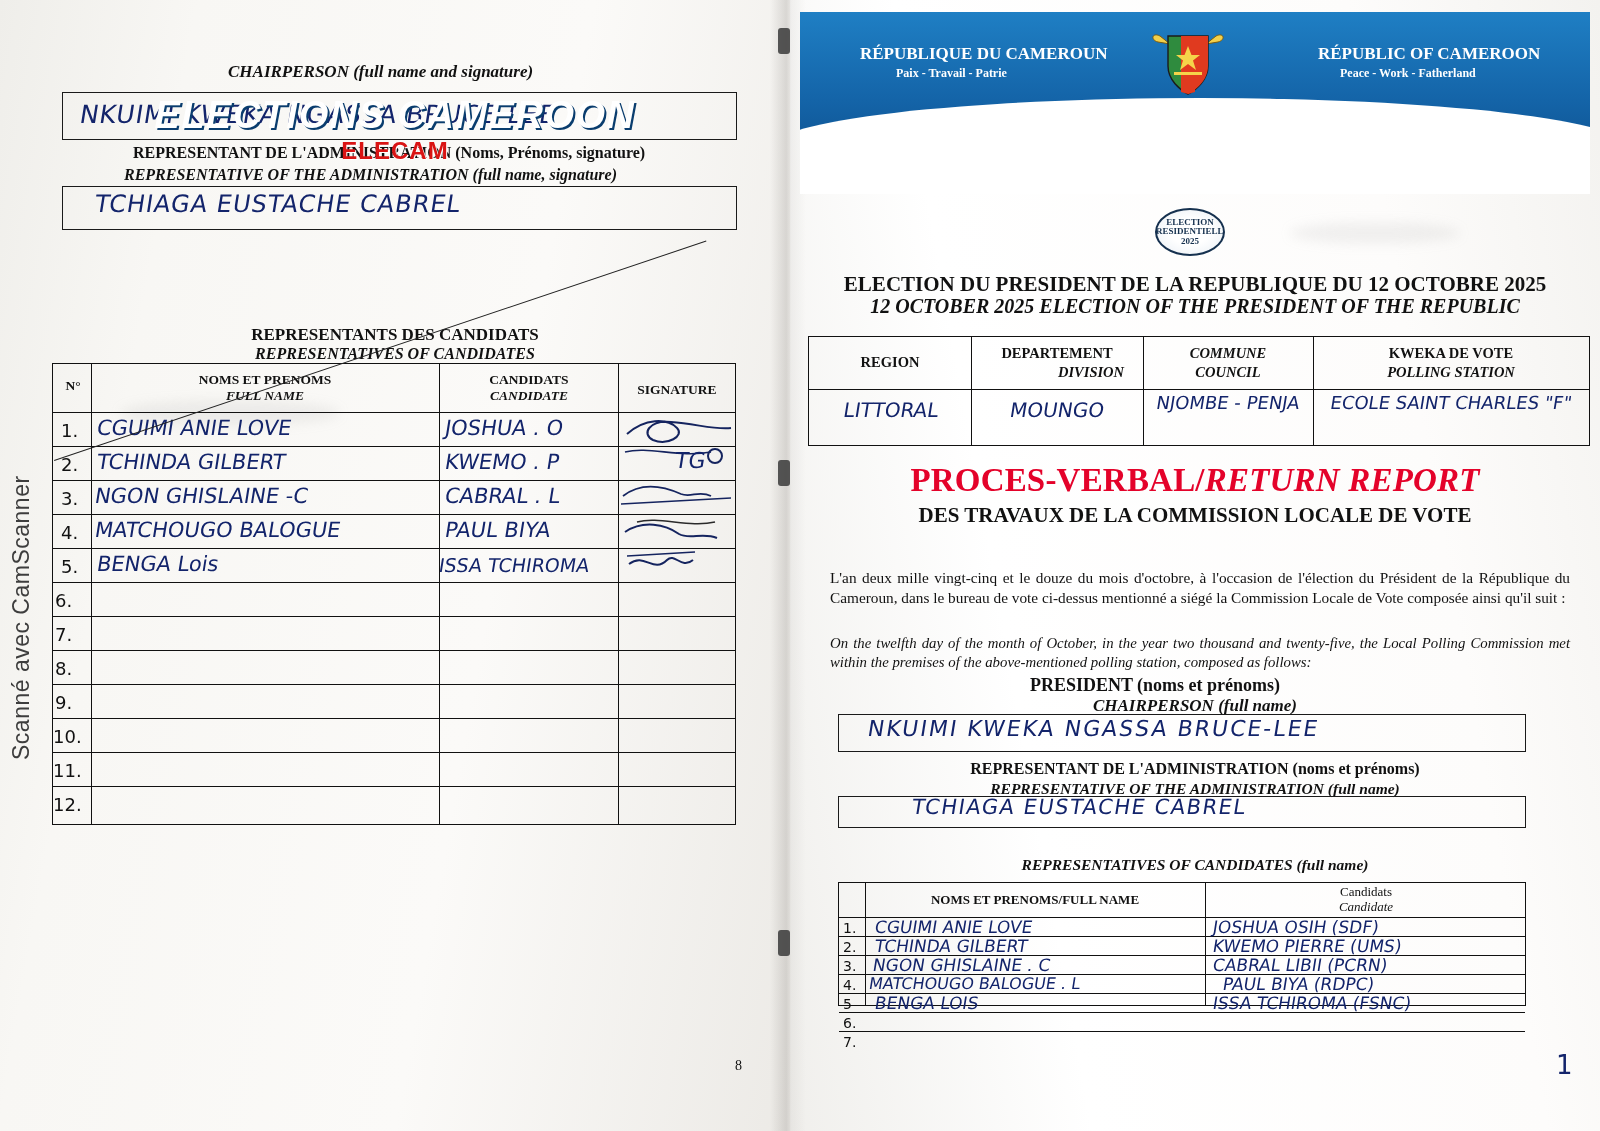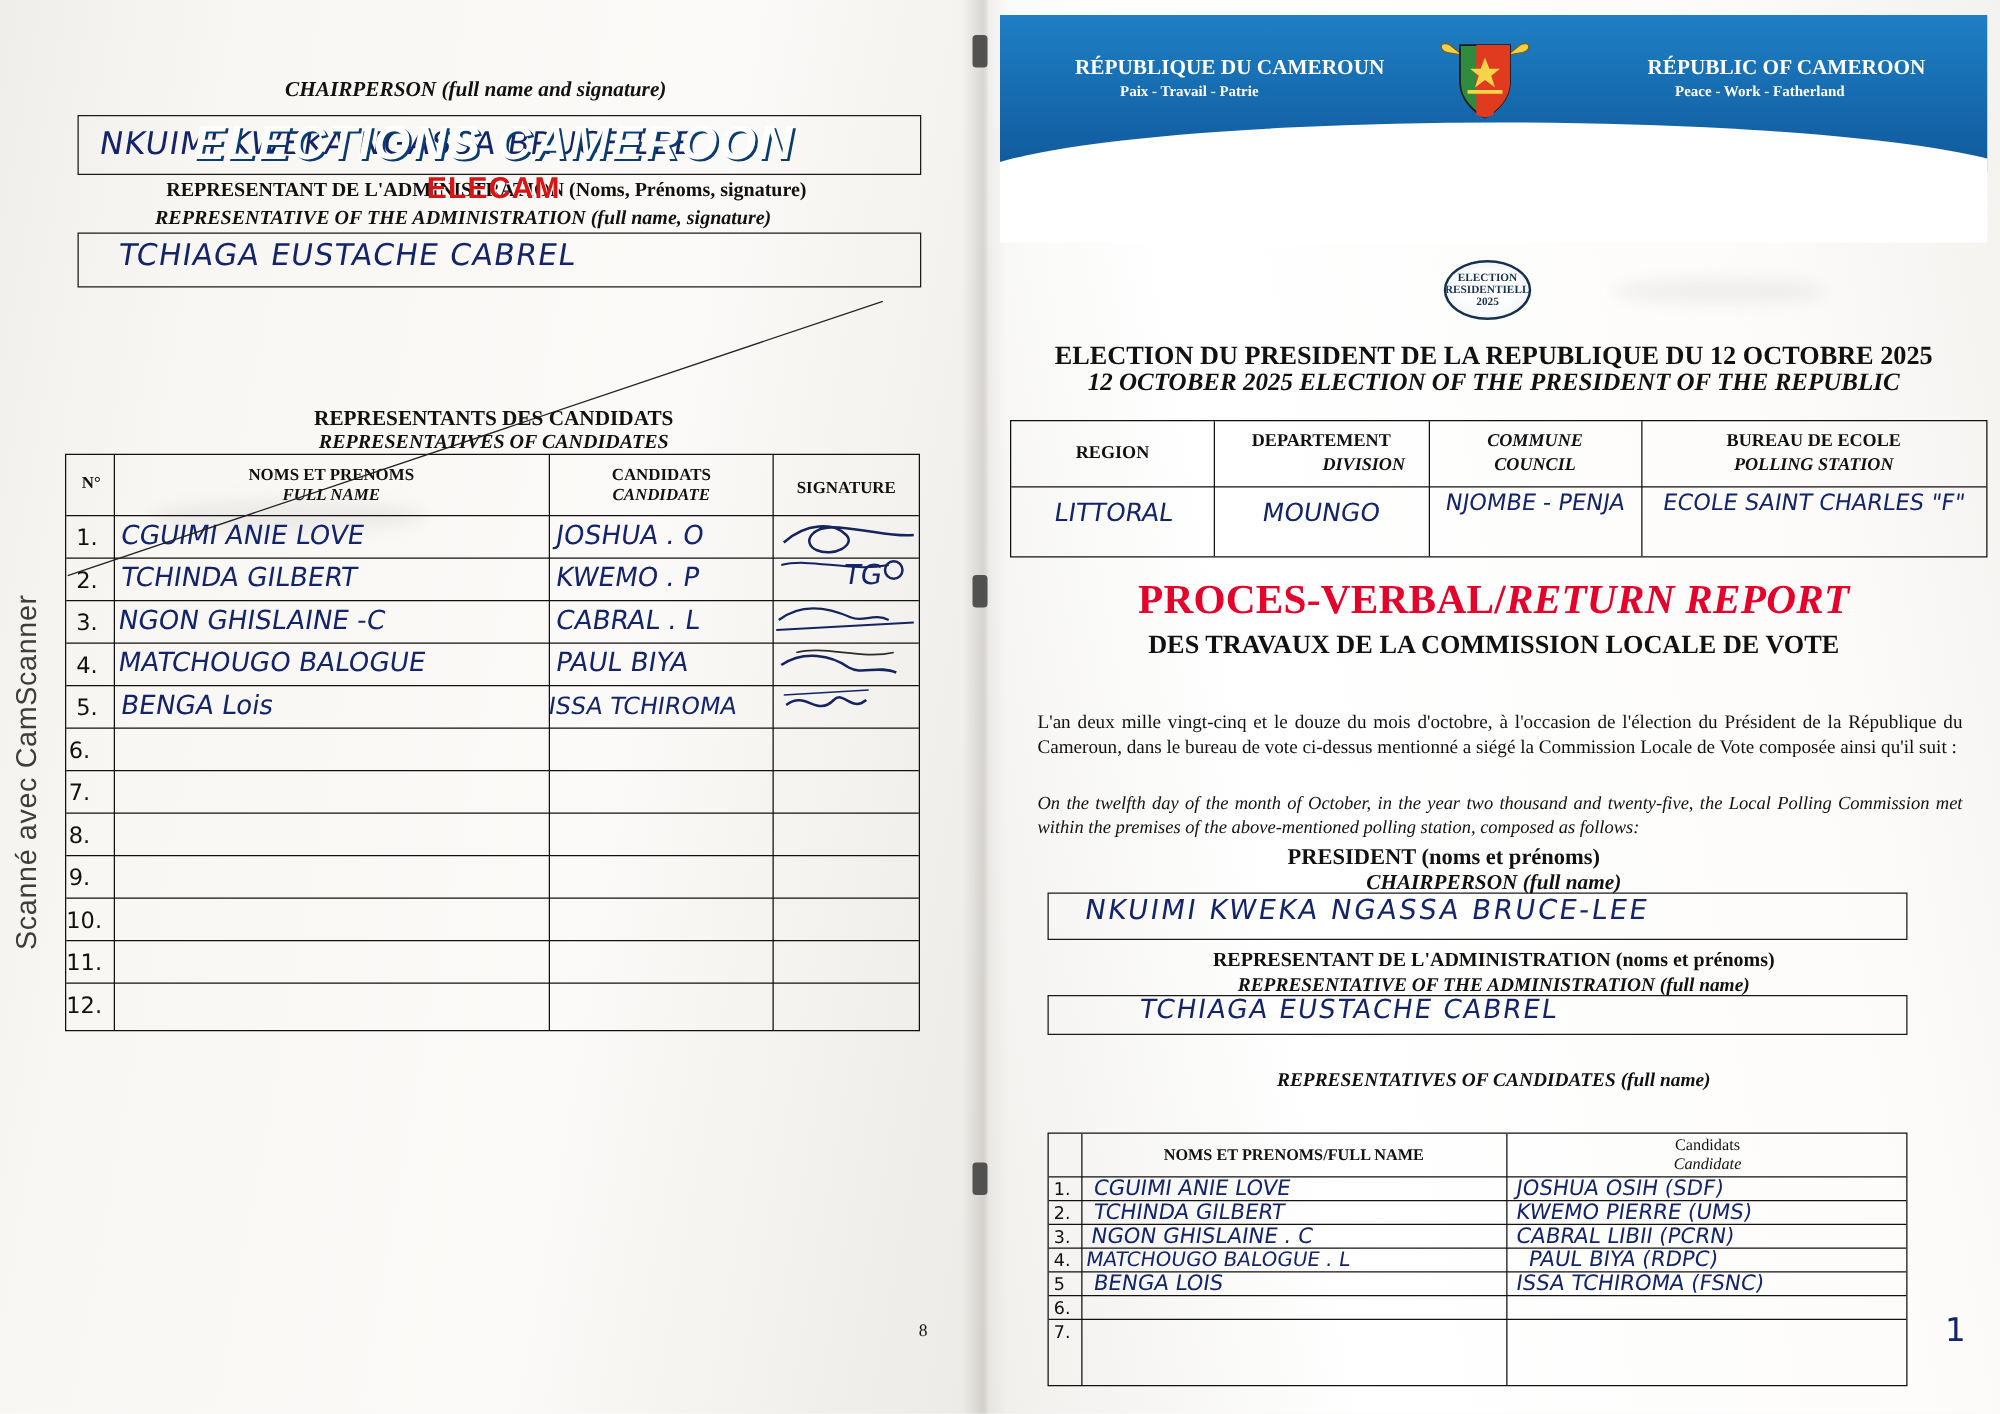--- a/index.html
+++ b/index.html
@@ -230,21 +230,21 @@
   #r-adm1 { left: 800px; top: 760px; width: 790px; font-size: 16px; }
   #r-adm2 { left: 800px; top: 780px; width: 790px; font-size: 15.5px; }
   #r-adm-box { left: 838px; top: 796px; width: 688px; height: 32px; }
   #r-adm-val { left: 912px; top: 795px; font-size: 21px; letter-spacing: 1.5px; }
 
   #r-reps1 { left: 800px; top: 836px; width: 790px; font-size: 16px; }
   #r-reps2 { left: 800px; top: 856px; width: 790px; font-size: 15.5px; }
 
   #right-table {
     position: absolute;
-    left: 838px; top: 906px; width: 688px; height: 203px;
+    left: 838px; top: 882px; width: 688px; height: 124px;
     border: 1.6px solid #111; box-sizing: border-box;
   }
   #right-table .v { position: absolute; top: 0; bottom: 0; border-left: 1.3px solid #111; }
   #right-table .h { position: absolute; left: 0; right: 0; border-top: 1.2px solid #111; }
   .rtb-head { position: absolute; text-align: center; font-size: 13px; line-height: 1.15; }
   .rtb-num { position: absolute; font-family: "DejaVu Sans", sans-serif; font-size: 14px; }
   .rtb-hand {
     position: absolute;
     font-family: "DejaVu Sans", sans-serif;
     color: #13246b; font-size: 17px;
@@ -390,21 +390,21 @@
     <div class="v" style="left:162px"></div>
     <div class="v" style="left:334px"></div>
     <div class="v" style="left:504px"></div>
     <div class="h" style="top:52px"></div>
 
     <div class="rt-head b" style="left:2px;   top:17px; width:158px;">REGION</div>
     <div class="rt-head b" style="left:164px; top:8px;  width:168px;">DEPARTEMENT</div>
     <div class="rt-head b i" style="left:164px; top:27px; width:168px;padding-left:34px;">DIVISION</div>
     <div class="rt-head b i" style="left:336px; top:8px;  width:166px;">COMMUNE</div>
     <div class="rt-head b i" style="left:336px; top:27px; width:166px;">COUNCIL</div>
-    <div class="rt-head b" style="left:506px; top:8px;  width:272px;">BUREAU DE ECOLE</div>
+    <div class="rt-head b" style="left:506px; top:8px;  width:272px;">KWEKA DE VOTE</div>
     <div class="rt-head b i" style="left:506px; top:27px; width:272px;">POLLING STATION</div>
 
     <div class="rt-val" style="left:4px;   top:62px; width:156px;">LITTORAL</div>
     <div class="rt-val" style="left:164px; top:62px; width:168px;">MOUNGO</div>
     <div class="rt-val" style="left:336px; top:56px; width:166px; font-size:18px;">NJOMBE - PENJA</div>
     <div class="rt-val" style="left:506px; top:56px; width:272px; font-size:18px;">ECOLE SAINT CHARLES "F"</div>
   </div>
 
   <div class="lbl center" id="pv-title">
     <span class="red">PROCES-VERBAL/</span><span class="redi">RETURN REPORT</span>

